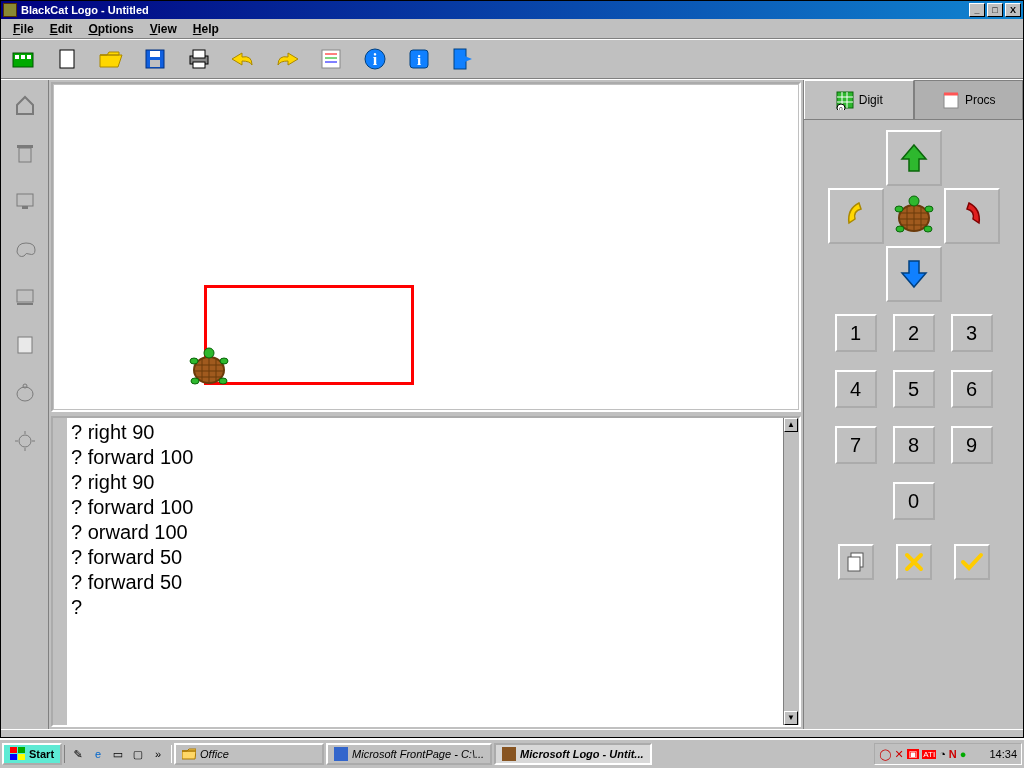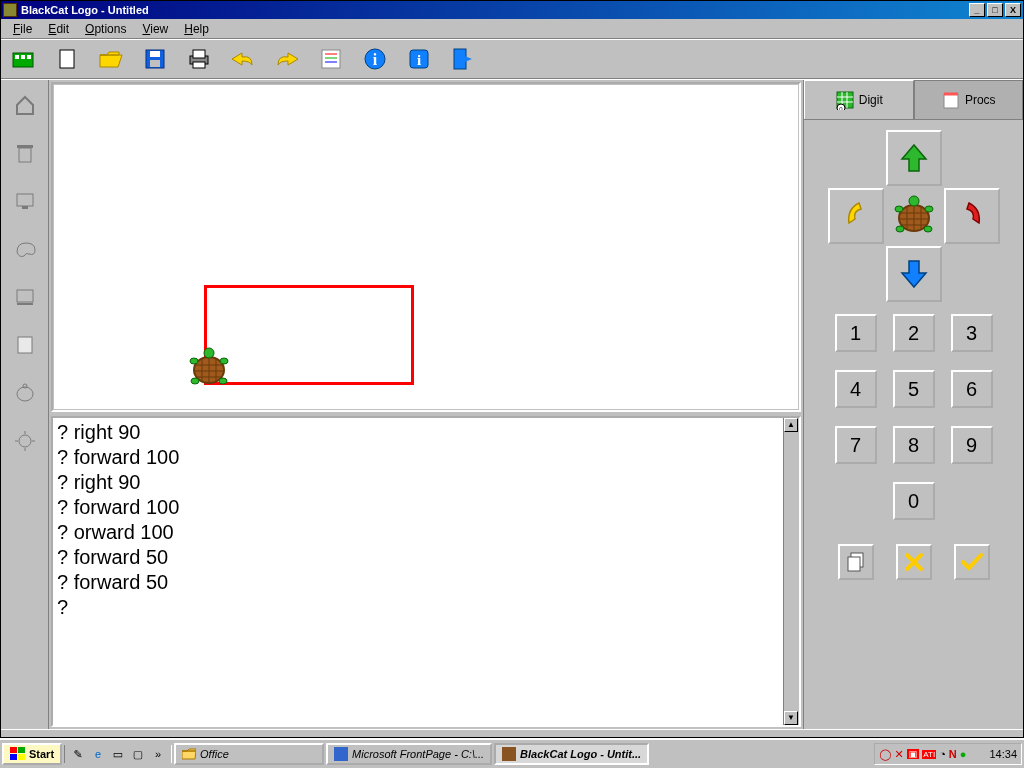--- a/index.html
+++ b/index.html
@@ -6,39 +6,39 @@
 html, body { width: 1024px; height: 768px; overflow: hidden; font-family: "MS Sans Serif", Tahoma, Arial, sans-serif; font-size: 11px; background: #008080; }
 
 .window { position: absolute; top: 0; left: 0; width: 1024px; height: 738px; background: #c0c0c0; border: 1px solid #000; display: flex; flex-direction: column; }
 
 .titlebar { height: 18px; background: linear-gradient(to right, #000080, #1084d0); color: #fff; display: flex; align-items: center; padding: 0 2px; font-weight: bold; font-size: 11px; }
 .titlebar .ticon { width: 14px; height: 14px; background: #888833; margin-right: 4px; border: 1px solid #553300; }
 .titlebar .spacer { flex: 1; }
 .titlebar .winbtn { width: 16px; height: 14px; background: #c0c0c0; border: 1px solid #fff; border-right-color:#000; border-bottom-color:#000; margin-left: 2px; font-family: Arial; font-size: 9px; font-weight: bold; text-align: center; line-height: 12px; color:#000;}
 
 .menubar { height: 20px; background: #c0c0c0; display: flex; align-items: center; padding: 0 4px; border-bottom: 1px solid #808080; }
-.menubar .mitem { padding: 2px 8px; font-size: 12px; cursor: default; }
+.menubar .mitem { padding: 2px 8px; font-size: 12px; cursor: default; font-weight: bold; }
 .menubar .mitem u { text-decoration: underline; }
 
 .toolbar { height: 40px; background: #c0c0c0; border-top: 1px solid #fff; border-bottom: 1px solid #808080; display: flex; align-items: center; padding: 0 8px; gap: 16px; }
 .tbtn { width: 28px; height: 28px; display:flex; align-items:center; justify-content:center; }
 
 .workarea { flex: 1; display: flex; border-top: 1px solid #fff; min-height: 0;}
 
 .sidebar { width: 48px; background: #c0c0c0; border-right: 1px solid #808080; display: flex; flex-direction: column; align-items: center; padding-top: 12px; gap: 22px; }
 .sbtn { width: 26px; height: 26px; display:flex; align-items:center; justify-content:center; opacity: 0.65; }
 
 .centercol { flex: 1; display: flex; flex-direction: column; min-width:0; }
 .canvas-wrap { flex: 0 0 330px; background: #c0c0c0; padding: 1px; border: 2px inset #fff; margin: 2px; }
 .canvas { width: 100%; height: 100%; background: #fff; position: relative; overflow: hidden; }
 .rect { position: absolute; left: 150px; top: 200px; width: 210px; height: 100px; border: 3px solid #f00; }
 .turtle-canvas { position: absolute; left: 130px; top: 258px; }
 
 .console-wrap { flex: 1; display: flex; border: 2px inset #fff; margin: 2px;}
-.console { flex:1; background: #fff; padding: 2px 4px; font-family: Arial, sans-serif; font-size: 20px; line-height: 25px; overflow: hidden; }
+.console { flex:1; background: #fff; padding: 2px 4px; font-family: Arial, sans-serif; font-size: 20px; line-height: 25px; overflow: hidden; margin-left: 14px; }
 .vscroll { width: 16px; background: #c0c0c0; border-left: 1px solid #808080; position:relative;}
 .vscroll .arrow { position:absolute; width:14px; height:14px; background:#c0c0c0; border:1px solid #fff; border-bottom-color:#000; border-right-color:#000; left:0; font-size:8px; text-align:center; line-height:12px;}
 .vscroll .up{top:0}.vscroll .dn{bottom:0}
 
 .rightpanel { width: 220px; background: #c0c0c0; border-left: 1px solid #808080; display: flex; flex-direction: column; align-items: center; }
 .tabs { display: flex; height: 40px; width: 100%; border-bottom: 1px solid #808080; }
 .tab { flex: 1; display: flex; align-items: center; justify-content: center; gap: 4px; font-size: 12px; border: 1px solid #808080; border-bottom: none; background: #c0c0c0; }
 .tab.inactive { background: #b0b0b0; border-top:1px solid #808080;}
 .tab.active { border-top: 1px solid #fff; border-left:1px solid #fff;justify-content:center;}
 .tabicon { width: 20px; height:20px; }
@@ -49,21 +49,21 @@
 
 .keypad { margin-top: 12px; display: grid; grid-template-columns: repeat(3, 42px); grid-auto-rows: 38px; gap: 18px 16px; }
 .kbtn { border: 2px outset #fff; background: #c0c0c0; display:flex; align-items:center; justify-content:center; font-size: 20px; }
 
 .actionrow { margin-top: 24px; display: flex; gap: 22px; }
 .abtn { width: 36px; height: 36px; border: 2px outset #fff; background: #c0c0c0; display:flex; align-items:center; justify-content:center;}
 
 .statusbar { height: 8px; background: #c0c0c0; border-top: 1px solid #fff; }
 
 .taskbar { position: absolute; bottom: 0; left:0; width: 1024px; height: 30px; background: #c0c0c0; border-top: 2px solid #fff; display: flex; align-items: center; padding: 0 2px; gap: 2px; }
-.start { height: 22px; padding: 8px 6px; border: 2px outset #fff; background: #fef9c3; display: flex; align-items:center; gap:3px; font-weight:bold; font-size:11px;}
+.start { height: 22px; padding: 8px 6px; border: 2px outset #fff; background: #5eead4; display: flex; align-items:center; gap:3px; font-weight:bold; font-size:11px;}
 .start .flag { width:16px; height:14px;}
 .ql { display:flex; gap:2px; padding:0 4px; border-left:1px solid #808080; border-right:1px solid #fff;}
 .ql span{ width:18px; height:18px; display:flex; align-items:center; justify-content:center;}
 .taskbtn { height: 22px; padding: 0 6px; border: 2px outset #fff; background: #c0c0c0; display:flex; align-items:center; gap:4px; font-size:11px; min-width:150px;font-style:italic;}
 .taskbtn.active { border: 2px inset #fff; background:#d8d8d8; font-weight:bold;}
 .tray { margin-left:auto; height:22px; border:1px inset #fff; display:flex; align-items:center; gap:3px; padding:0 4px;}
 .tray .clk{ font-size:11px; margin-left:20px;}
 </style>
 </head>
 <body>
@@ -382,21 +382,21 @@
   <div class="taskbtn">
     <svg width="14" height="14">
         <rect width="14" height="14" fill="#3366cc"></rect>
       </svg>
     <span>Microsoft FrontPage - C:\...</span>
   </div>
   <div class="taskbtn active">
     <svg width="14" height="14">
         <rect width="14" height="14" fill="#885522"></rect>
       </svg>
-    <span>BlackCat Logo - Untit...</span>
+    <span>Microsoft Logo - Untit...</span>
   </div>
   <div class="tray">
     <span style="color:#c00">◯</span>
     <span style="color:#c00">✕</span>
     <span style="background:#f00;color:#fff;padding:0 2px;font-size:9px">▣</span>
     <span style="background:#f00;color:#fff;padding:0 1px;font-size:8px">ATI</span>
     <span>◔</span>
     <span style="color:#c00;font-weight:bold">N</span>
     <span style="color:#0a0">●</span>
     <span class="clk">14:34</span>

